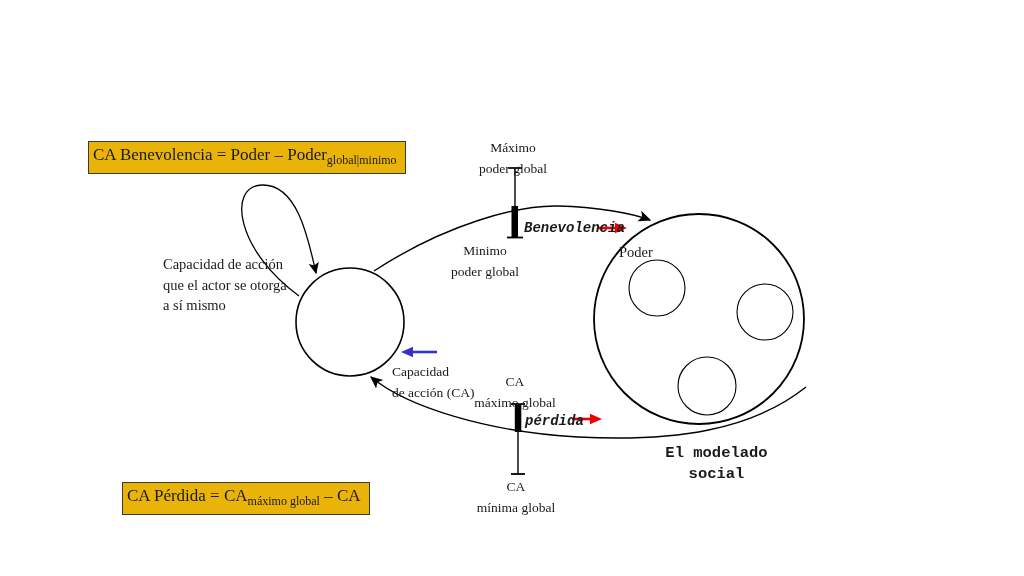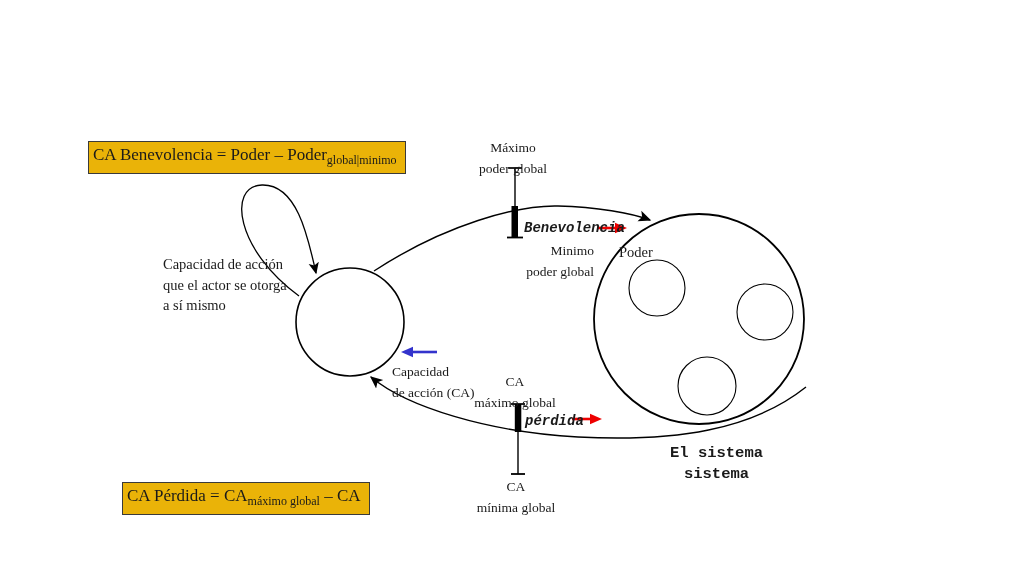--- a/index.html
+++ b/index.html
@@ -12,21 +12,21 @@
   .formula .sub{font-size:12px;vertical-align:-4px;}
   #formula-benevolencia{left:88px;top:141px;}
   #formula-perdida{left:122px;top:482px;}
   .diagram-svg{position:absolute;left:0;top:0;}
   .lbl{position:absolute;font-family:"Liberation Serif",serif;font-size:13.5px;
        line-height:21px;color:#1a1a1a;white-space:pre-line;}
   .lbl.center{text-align:center;}
   .lbl.bold{font-weight:bold;font-family:Liberation Mono, monospace;}
   .lbl.italic{font-style:italic;}
   #lbl-max-poder{left:448px;top:137px;width:130px;}
-  #lbl-min-poder{left:464px;top:240px;width:130px;text-align:right;}
+  #lbl-min-poder{left:420px;top:240px;width:130px;}
   #lbl-benevolencia{left:524px;top:218px;font-size:14px;}
   #lbl-poder{left:619px;top:194px;font-size:14.5px;margin-top:48px;}
   #lbl-ca-max{left:450px;top:371px;width:130px;}
   #lbl-perdida{left:525px;top:411px;font-size:14px;text-align:center;}
   #lbl-ca-min{left:451px;top:476px;width:130px;}
   #lbl-cap-ca{left:392px;top:361px;}
   #lbl-left-text{left:163px;top:254px;font-size:14.5px;line-height:20.5px;}
   #lbl-actor{left:272px;top:399px;width:150px;font-size:15.5px;line-height:21px;}
   #lbl-sistema{left:634px;top:443px;width:165px;font-size:15.5px;}
 </style>
@@ -101,15 +101,15 @@
 máximo global</div>
   <div class="lbl bold italic" id="lbl-perdida">pérdida</div>
   <div class="lbl center" id="lbl-ca-min">CA
 mínima global</div>
   <div class="lbl" id="lbl-left-text">Capacidad de acción
 que el actor se otorga
 a sí mismo</div>
 
   <div class="lbl" id="lbl-cap-ca">Capacidad
 de acción (CA)</div>
-  <div class="lbl bold center" id="lbl-sistema">El sistema sistema</div>
+  <div class="lbl bold center" id="lbl-sistema">El modelado social</div>
 
 </div>
 
 </body></html>

